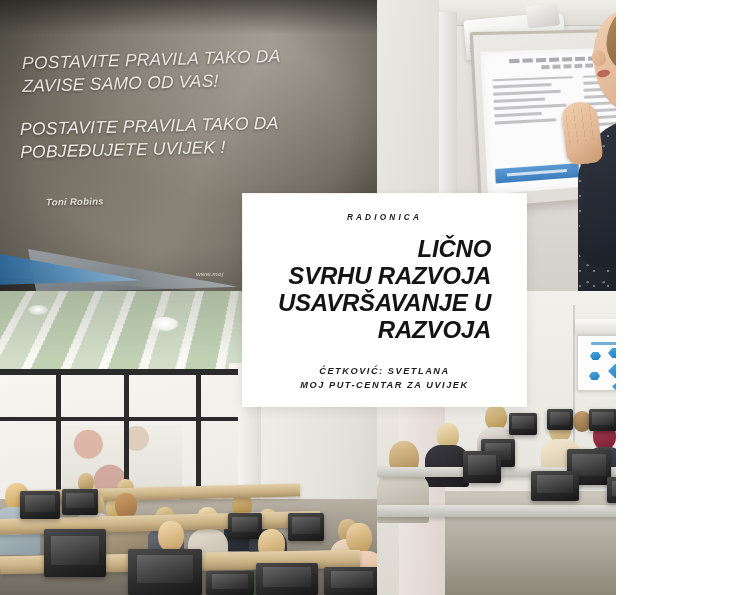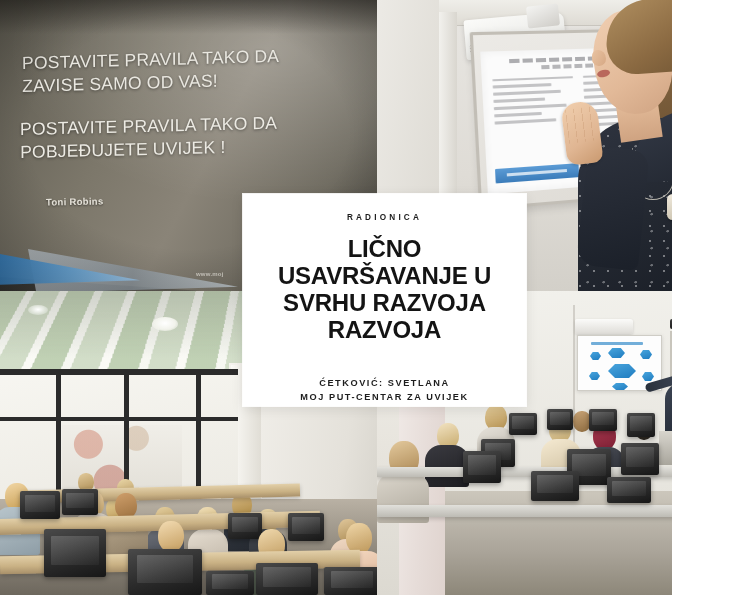--- a/index.html
+++ b/index.html
@@ -5,23 +5,24 @@
 <style>
   * { box-sizing: border-box; margin: 0; padding: 0; }
   html, body {
     width: 750px; height: 595px;
     background: #ffffff;
     font-family: "Liberation Sans", sans-serif;
     overflow: hidden;
   }
   .collage {
     position: relative;
-    width: 672px; height: 595px;
+    width: 616px; height: 595px;
     overflow: hidden;
     background: #c2410c;
+    font-style: italic;
   }
 
   
   .quad { position: absolute; overflow: hidden; }
   .q-tl { left: 0;   top: 0;   width: 377px; height: 291px; }
   .q-tr { left: 377px; top: 0; width: 373px; height: 291px; }
   .q-bl { left: 0;   top: 291px; width: 377px; height: 304px; }
   .q-br { left: 377px; top: 291px; width: 373px; height: 304px; }
 
   
@@ -461,23 +462,23 @@
     padding: 19px 16px 14px;
     z-index: 40;
   }
   .card-eyebrow {
     font-size: 8.2px; font-weight: 700; color: #1c1c1c;
     letter-spacing: 3.2px; text-align: center;
     margin-bottom: 14px;
   }
   .card-title {
     font-size: 24px; font-weight: 800; color: #141414;
-    line-height: 1.12; text-align: center;
+    line-height: 1.12; text-align: right;
     letter-spacing: -0.2px;
-    margin-bottom: 32px;
+    margin-bottom: 20px;
   }
   .card-title span { display: block; white-space: nowrap; }
   .card-sub {
     font-size: 9.2px; font-weight: 700; color: #1e1e1e;
     letter-spacing: 1.55px; line-height: 1.62;
     text-align: center;
   }
   .card-sub span { display: block; }
 </style>
 </head>
@@ -718,22 +719,22 @@
     <div class="mon" style="left:190px;top:158px;width:44px;height:36px;"></div>
     <div class="mon" style="left:244px;top:152px;width:38px;height:32px;"></div>
     <div class="mon" style="left:154px;top:180px;width:48px;height:30px;"></div>
     <div class="mon" style="left:230px;top:186px;width:44px;height:26px;"></div>
   </div>
 
   <div class="card">
     <div class="card-eyebrow">RADIONICA</div>
     <div class="card-title">
       <span>LIČNO</span>
+      <span>SVRHU RAZVOJA</span>
       <span>USAVRŠAVANJE U</span>
-      <span>SVRHU RAZVOJA</span>
       <span>RAZVOJA</span>
     </div>
     <div class="card-sub">
       <span>ĆETKOVIĆ: SVETLANA</span>
       <span>MOJ PUT-CENTAR ZA UVIJEK</span>
     </div>
   </div>
 
 </div>
 

